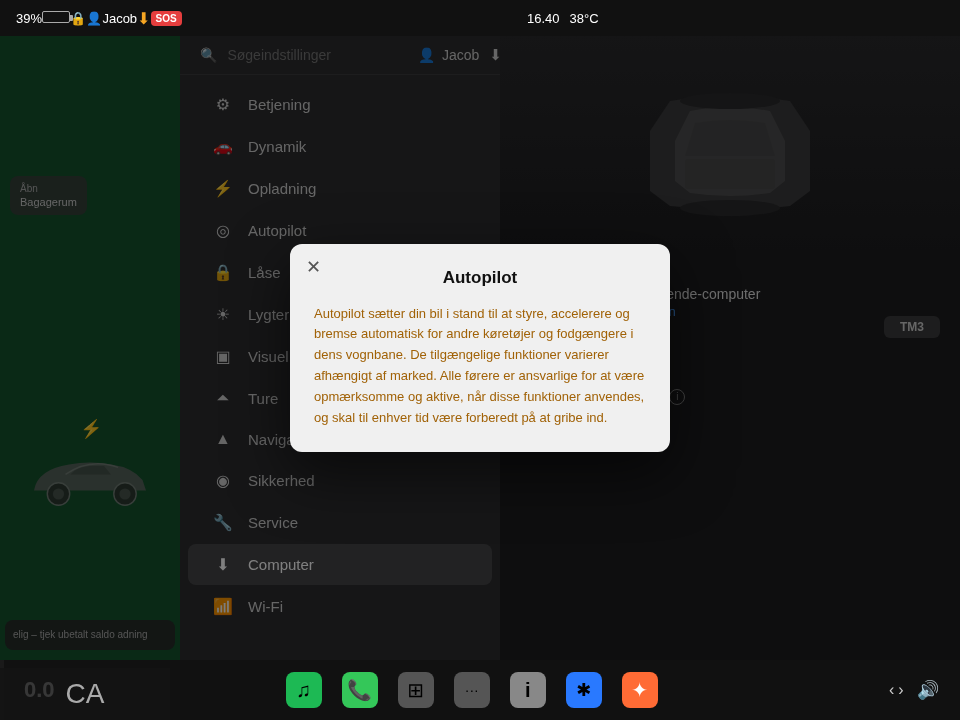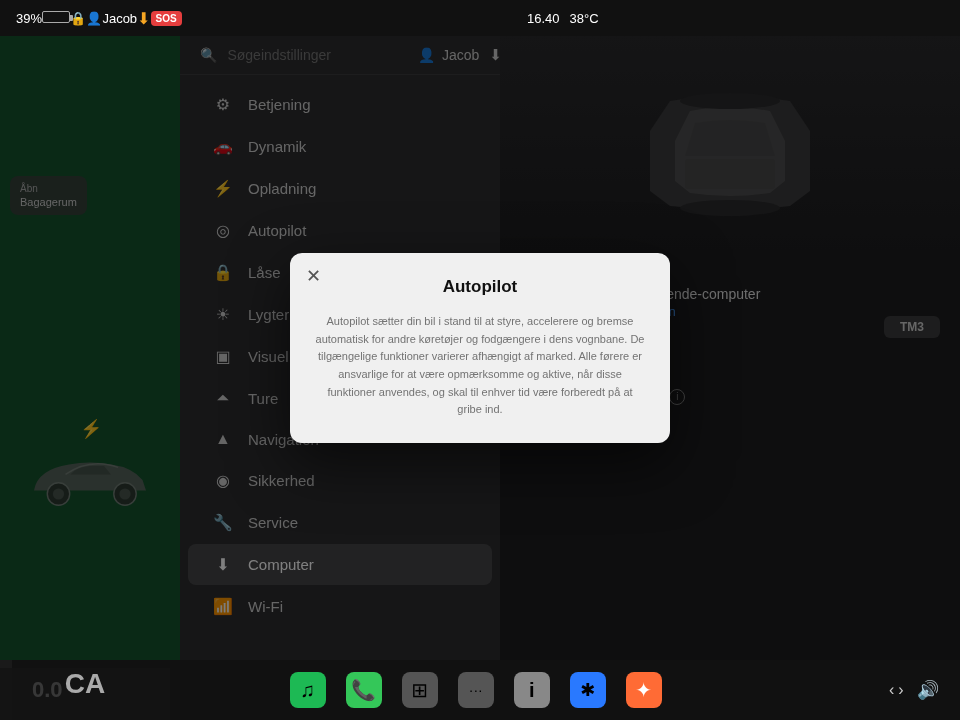--- a/index.html
+++ b/index.html
@@ -258,30 +258,29 @@
       position: absolute;
       top: 14px; left: 16px;
       background: none;
       border: none;
       font-size: 18px;
       color: #555;
       cursor: pointer;
       line-height: 1;
     }
     #modal-body {
-      font-size: 11px;
-      color: #737373;
+      font-size: 13px;
+      color: #a16207;
       line-height: 1.6;
-      text-align: center;
     }
 
     
     #taskbar {
       position: absolute;
-      bottom: 0; left: 12px; right: 0;
+      bottom: 0; left: 4px; right: 0;
       height: 60px;
       background: #111;
       display: flex;
       align-items: center;
       justify-content: space-between;
       padding: 0 20px;
       z-index: 100;
     }
     .taskbar-left { display: flex; align-items: center; gap: 16px; }
     .taskbar-center { display: flex; align-items: center; gap: 20px; }
@@ -309,23 +308,23 @@
     .car-side-svg { width: 140px; height: 90px; }
 
     
     .ca-overlay {
       position: absolute;
       bottom: 0; left: 0;
       width: 170px; height: 52px;
       background: rgba(20,20,20,0.85);
       color: #aaa;
       font-size: 28px;
-      font-weight: 700;
-      display: flex;
-      align-items: flex-start;
+      font-weight: 400;
+      display: flex;
+      align-items: center;
       justify-content: center;
       z-index: 300;
     }
   </style>
 </head>
 <body>
 
 <div id="status-bar">
   <div class="status-left">
     <span>39%</span>
@@ -367,20 +366,24 @@
           <circle cx="150" cy="70" r="16" fill="#333" stroke="#888" stroke-width="2"></circle>
           <circle cx="150" cy="70" r="8" fill="#555"></circle>
 
           <path d="M72 42 Q80 32 100 30 L120 30 L130 42 Z" fill="#444" opacity="0.6"></path>
         </g>
       </svg>
     </div>
 
     <span class="lightning-badge">⚡</span>
 
+    <div class="notification-bar">
+      <div style="font-size:10px;color:#aaa;line-height:1.4;">elig – tjek ubetalt saldo
+adning</div>
+    </div>
   </div>
 
   <div id="settings-panel">
 
     <div id="search-bar">
       <span class="search-icon">🔍</span>
       <input id="search-input" style="background: transparent; border: none; outline: none; color: rgb(170, 170, 170); font-size: 14px; flex: 1 1 0%;" placeholder="Søgeindstillinger">
       <div class="header-user">
         <span>👤</span>
         <span>Jacob</span>

